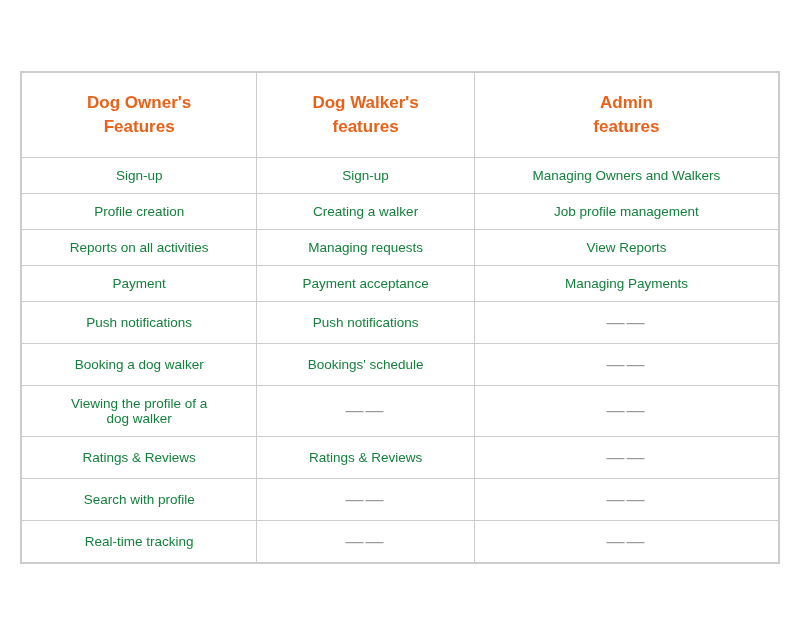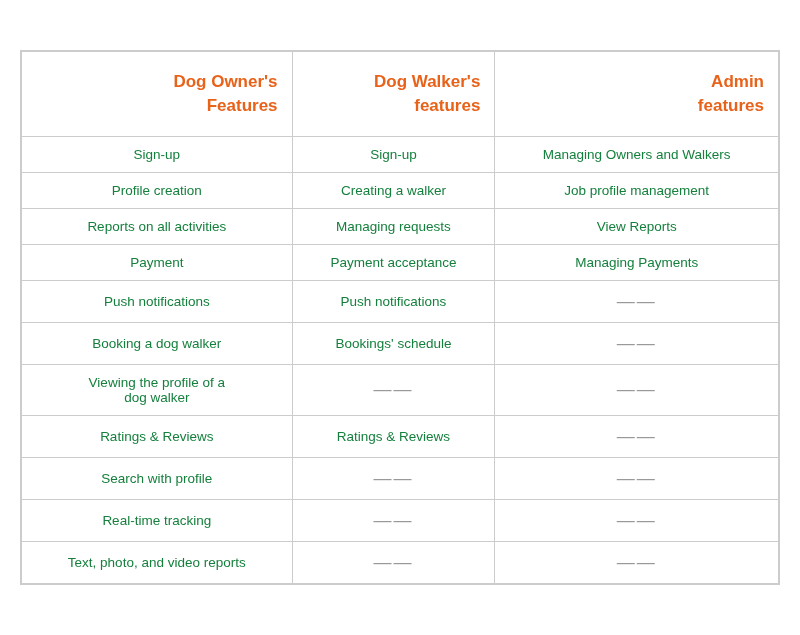--- a/index.html
+++ b/index.html
@@ -25,21 +25,20 @@
       border: 1px solid #ccc;
       text-align: center;
       padding: 10px 14px;
       font-size: 13.5px;
       color: #333;
       vertical-align: middle;
     }
     thead th {
       background: #fff;
       padding: 18px 14px;
-      text-align: right;
     }
     .header-title {
       color: #e8621a;
       font-size: 17px;
       font-weight: bold;
       line-height: 1.4;
     }
     tbody tr:nth-child(even) {
       background: #fff;
     }
@@ -121,20 +120,15 @@
         <tr>
           <td><span class="cell-text">Search with profile</span></td>
           <td><span class="dash">——</span></td>
           <td><span class="dash">——</span></td>
         </tr>
         <tr>
           <td><span class="cell-text">Real-time tracking</span></td>
           <td><span class="dash">——</span></td>
           <td><span class="dash">——</span></td>
         </tr>
-        <tr>
-          <td><span class="cell-text">Text, photo, and video reports</span></td>
-          <td><span class="dash">——</span></td>
-          <td><span class="dash">——</span></td>
-        </tr>
       </tbody>
   </table>
 </div>
 
 </body></html>

